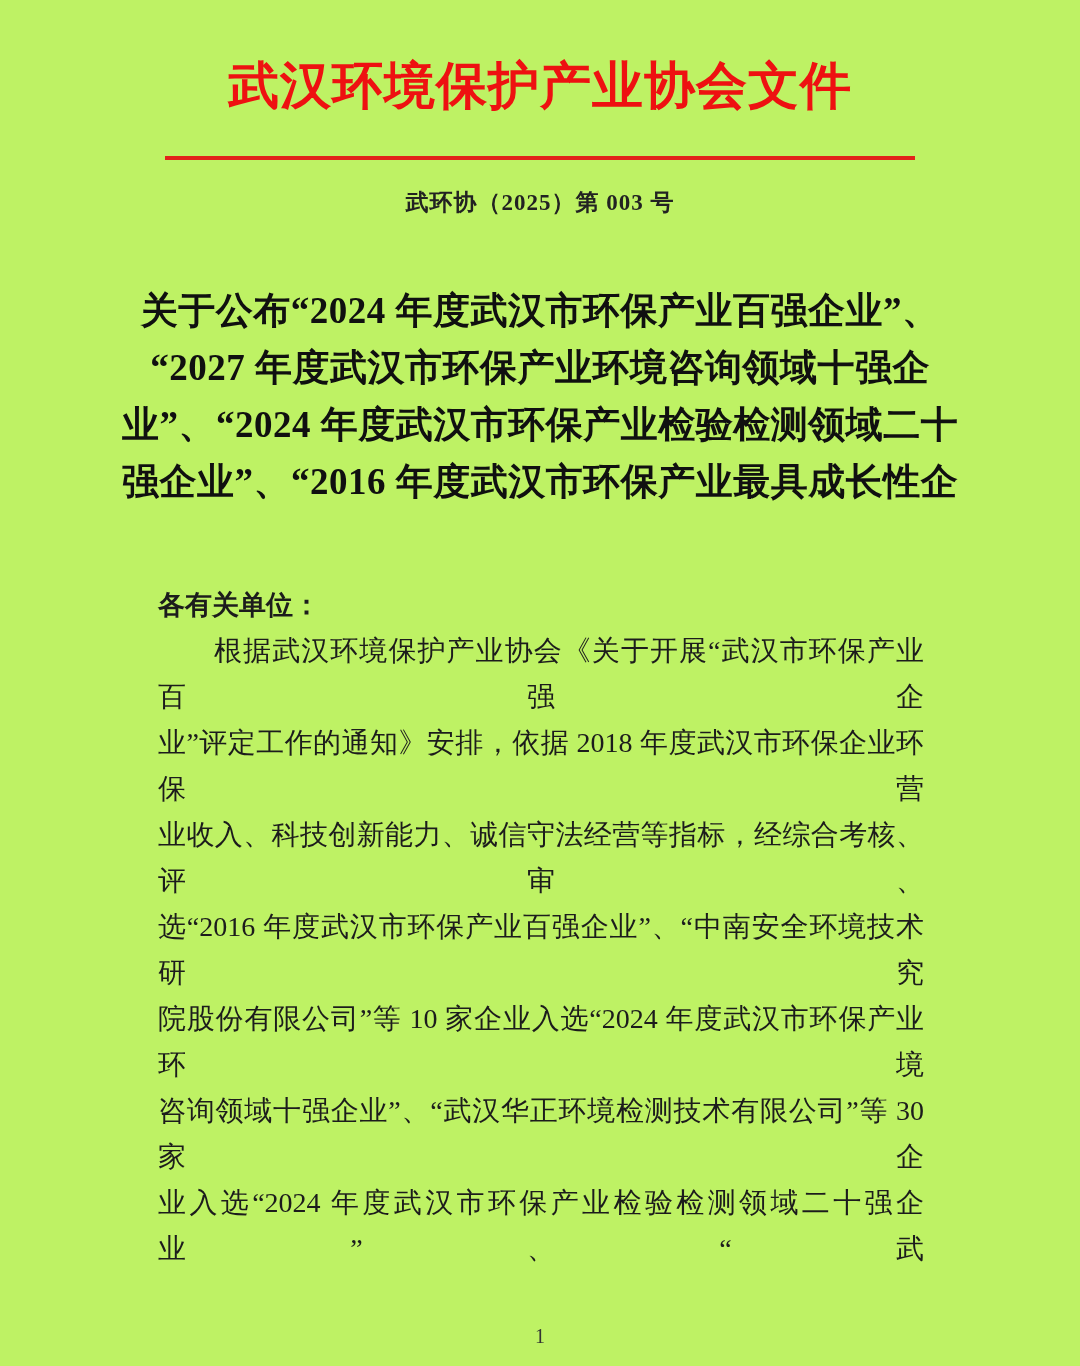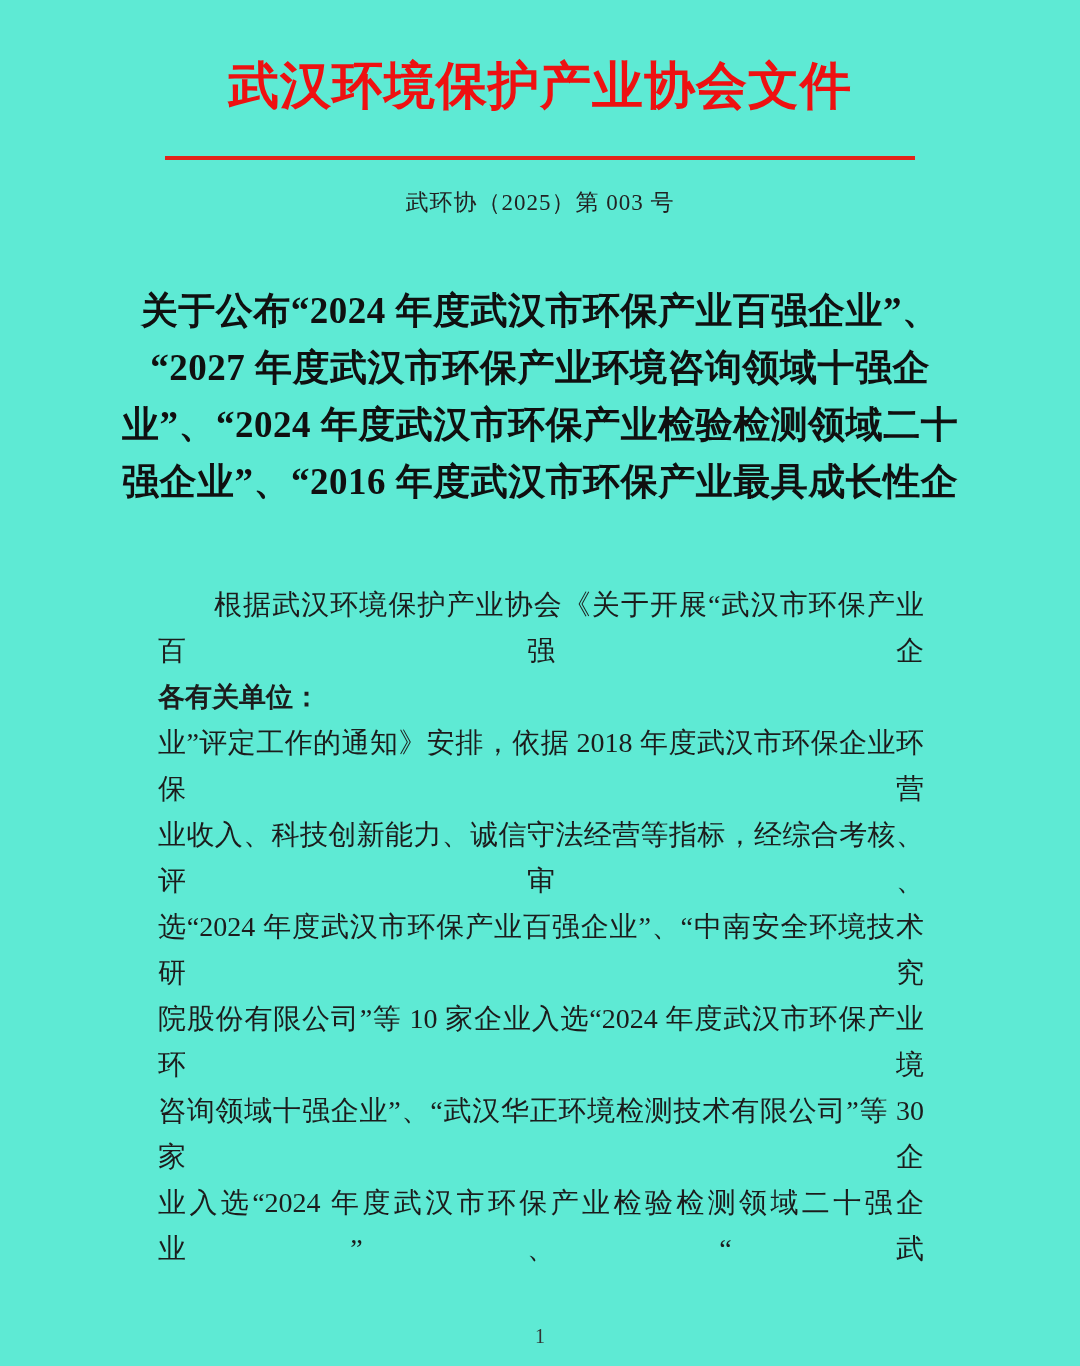--- a/index.html
+++ b/index.html
@@ -2,21 +2,21 @@
 <html><head>
 <meta charset="utf-8">
 <style>
   * { margin: 0; padding: 0; box-sizing: border-box; }
   html, body { background: #ffffff; }
   .page {
     position: relative;
     width: 1080px;
     height: 1366px;
     margin: 0 auto;
-    background: #5eead4;
+    background: #bef264;
     overflow: hidden;
     font-family: "Liberation Serif", "DejaVu Serif", serif;
     color: #1c1c1c;
   }
   .org-title {
     padding-top: 54px;
     text-align: center;
     font-family: "Liberation Sans", "DejaVu Sans", sans-serif;
     font-size: 51px;
     line-height: 1.25;
@@ -31,20 +31,21 @@
     margin: 38px auto 0 auto;
     background: #e2231a;
   }
   .doc-number {
     margin-top: 28px;
     text-align: center;
     font-size: 23px;
     line-height: 1.3;
     color: #222222;
     letter-spacing: 1px;
+    font-weight: bold;
   }
   .doc-title {
     margin-top: 64px;
     padding: 0 80px;
     text-align: center;
   }
   .doc-title .title-line {
     font-size: 37px;
     line-height: 57px;
     font-weight: bold;
@@ -97,25 +98,25 @@
   <div class="doc-number">武环协（2025）第 003 号</div>
 
   <div class="doc-title">
       <div class="title-line">关于公布“2024 年度武汉市环保产业百强企业”、</div>
       <div class="title-line">“2027 年度武汉市环保产业环境咨询领域十强企</div>
       <div class="title-line">业”、“2024 年度武汉市环保产业检验检测领域二十</div>
       <div class="title-line">强企业”、“2016 年度武汉市环保产业最具成长性企</div>
     </div>
 
   <div class="doc-body">
+      <div class="body-line bold">各有关单位：</div>
       <div class="body-line indent fill">根据武汉环境保护产业协会《关于开展“武汉市环保产业百强企</div>
-      <div class="body-line bold">各有关单位：</div>
       <div class="body-line fill">业”评定工作的通知》安排，依据 2018 年度武汉市环保企业环保营</div>
       <div class="body-line fill">业收入、科技创新能力、诚信守法经营等指标，经综合考核、评审、</div>
-      <div class="body-line fill">选“2024 年度武汉市环保产业百强企业”、“中南安全环境技术研究</div>
+      <div class="body-line fill">选“2016 年度武汉市环保产业百强企业”、“中南安全环境技术研究</div>
       <div class="body-line fill">院股份有限公司”等 10 家企业入选“2024 年度武汉市环保产业环境</div>
       <div class="body-line fill">咨询领域十强企业”、“武汉华正环境检测技术有限公司”等 30 家企</div>
       <div class="body-line fill">业入选“2024 年度武汉市环保产业检验检测领域二十强企业”、“武</div>
     </div>
 
   <div class="page-number">1</div>
 
 </div>
 
 </body></html>

